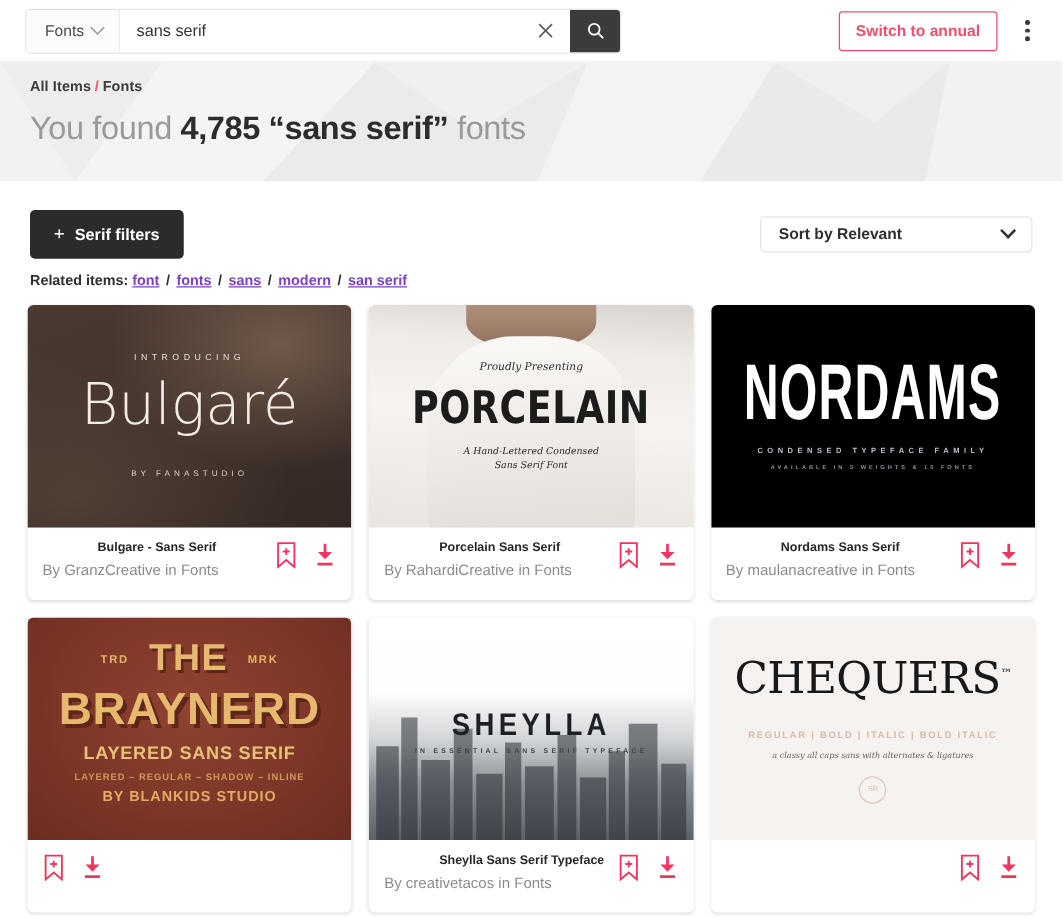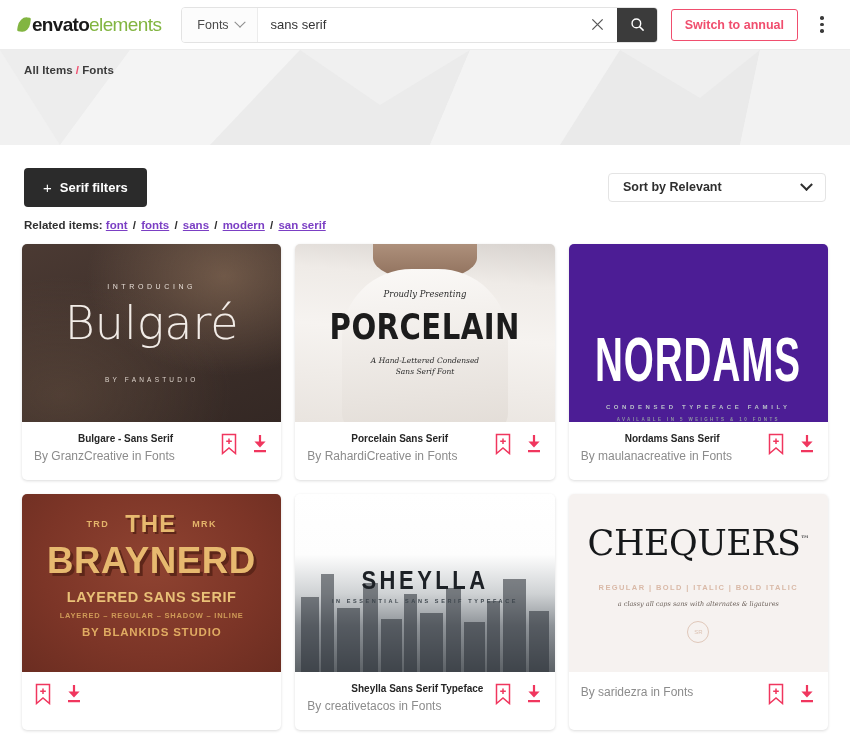--- a/index.html
+++ b/index.html
@@ -322,40 +322,40 @@
   }
   .tn-porcelain .lyr { position: relative; z-index: 3; text-align: center; }
   .tn-porcelain .kicker { font-size: 8.5px; color: #2b2b2b; font-style: italic; font-family: "DejaVu Serif", serif; }
   .tn-porcelain .big {
     font-size: 36px; color: #1c1c1c; letter-spacing: 0.5px; font-weight: 700;
     font-family: "DejaVu Sans Condensed","DejaVu Sans", sans-serif;
     margin: 7px 0 8px; transform: scaleX(0.9);
   }
   .tn-porcelain .sub { font-size: 7.5px; color: #2b2b2b; font-style: italic; line-height: 1.5; font-family: "DejaVu Serif", serif; }
 
-  .tn-nordams { background: #4c1d95; justify-content: flex-end; }
+  .tn-nordams { background: #000000; }
   .tn-nordams .big {
     color: #fff; font-size: 42px; font-weight: 700; letter-spacing: 1px;
     transform: scaleX(0.92) scaleY(1.5); font-family: "Liberation Sans", sans-serif;
     margin-bottom: 20px;
   }
   .tn-nordams .sub1 { color: #b9c1c9; font-size: 6px; letter-spacing: 3.6px; font-weight: 700; }
   .tn-nordams .sub2 { color: #8f98a1; font-size: 4.5px; letter-spacing: 2.4px; margin-top: 7px; font-weight: 700; }
 
   .tn-braynerd {
     background:
       radial-gradient(ellipse at 50% 40%, #8f4331 0%, #7c3527 60%, #6b2d21 100%);
     justify-content: flex-start; padding-top: 16px;
   }
   .tn-braynerd .row1 {
     display: flex; align-items: center; justify-content: center; gap: 16px; width: 100%;
   }
   .tn-braynerd .mini { color: #e3b46a; font-size: 9px; font-weight: 700; letter-spacing: 1.4px; }
   .tn-braynerd .the {
-    color: #e7b96f; font-size: 24px; font-weight: 700; letter-spacing: 1px;
+    color: #e7b96f; font-size: 30px; font-weight: 700; letter-spacing: 1px;
     text-shadow: 2px 2px 0 #5d2619;
   }
   .tn-braynerd .big {
     color: #e7b96f; font-size: 36px; font-weight: 700; letter-spacing: 0.5px;
     text-shadow: 3px 3px 0 #5d2619; margin: 2px 0 7px; transform: scaleX(1.02);
   }
   .tn-braynerd .l2 { color: #e9c077; font-size: 14.5px; font-weight: 700; letter-spacing: 0.6px; }
   .tn-braynerd .l3 { color: #cf9a57; font-size: 7.5px; font-weight: 700; letter-spacing: 0.8px; margin-top: 6px; }
   .tn-braynerd .l4 { color: #e0ab62; font-size: 11.5px; font-weight: 700; letter-spacing: 0.8px; margin-top: 6px; }
 
@@ -390,25 +390,20 @@
     margin-top: 13px; width: 22px; height: 22px; border-radius: 50%;
     border: 1px solid #e0c8ba; color: #dcc2b3; font-size: 6px;
     display: flex; align-items: center; justify-content: center;
   }
 </style>
 </head>
 <body>
 
 <div class="topnav">
 
-  <div class="logo">
-    <span class="logo-leaf"></span>
-    <span class="logo-envato">envato</span>
-    <span class="logo-elements">elements</span>
-  </div>
 
   <div class="searchbar">
     <div class="search-cat">
       <span>Fonts</span>
       <span class="chev"></span>
     </div>
     <div class="search-input-wrap">
       <input class="search-input" type="text" value="sans serif" style="">
     </div>
     <div class="clear-btn">
@@ -442,20 +437,21 @@
     <polygon points="470,0 620,0 560,95 430,95" fill="#f3f3f3"></polygon>
     <polygon points="620,0 760,0 740,95 560,95" fill="#eaeaea"></polygon>
     <polygon points="760,0 850,0 850,95 740,95" fill="#f2f2f2"></polygon>
     <polygon points="300,0 380,55 470,0" fill="#f0f0f0"></polygon>
     <polygon points="620,0 700,48 760,0" fill="#efefef"></polygon>
   </svg>
   <div class="hero-inner">
     <div class="breadcrumb">
       <a>All Items</a><span class="sep">/</span><a>Fonts</a>
     </div>
+    <div class="hero-title"><span>You found </span><b>4,785 “sans serif”</b><span> fonts</span></div>
   </div>
 </div>
 
 <div class="controls">
   <button class="filter-btn">
     <span class="plus">+</span>
     <span>Serif filters</span>
   </button>
   <div class="sort-select">
     <span>Sort by Relevant</span>
@@ -615,21 +611,20 @@
 
   <div class="card">
     <div class="thumb tn-chequers">
       <div class="big"><span>CHEQUERS</span><sup>™</sup></div>
       <div class="sub1">REGULAR | BOLD | ITALIC | BOLD ITALIC</div>
       <div class="sub2">a classy all caps sans with alternates &amp; ligatures</div>
       <div class="seal">SR</div>
     </div>
     <div class="meta">
       <div class="meta-txt">
-        <div class="card-author">By saridezra in Fonts</div>
       </div>
       <div class="actions">
         <svg class="act" width="18" height="22" viewBox="0 0 18 22">
           <path d="M2.5 1.5 H15.5 V20.5 L9 15 L2.5 20.5 Z" fill="none" stroke="#f0365e" stroke-width="1.5"></path>
           <path d="M9 5.5 V11 M6.2 8.2 H11.8" stroke="#f0365e" stroke-width="1.5"></path>
         </svg>
         <svg class="act" width="18" height="20" viewBox="0 0 18 20">
           <path d="M9 1 V10" stroke="#f0365e" stroke-width="2.2"></path>
           <path d="M3.4 7.6 L9 13.4 L14.6 7.6 Z" fill="#f0365e"></path>
           <path d="M3 17.2 H15" stroke="#f0365e" stroke-width="2.2"></path>

